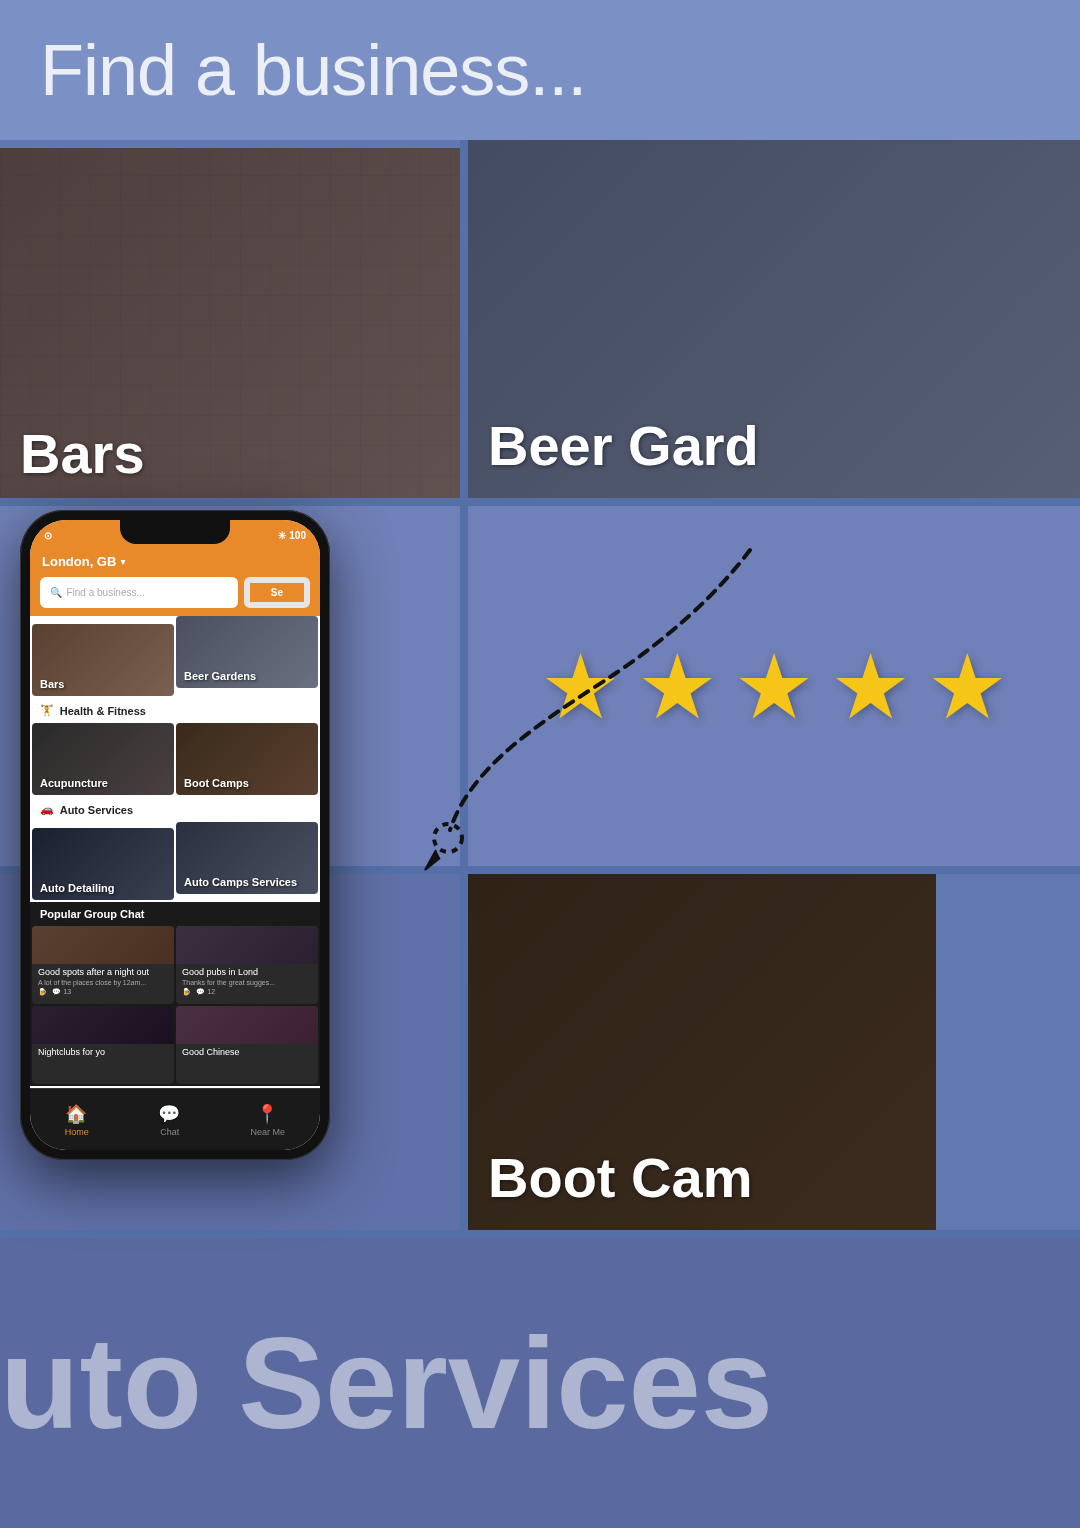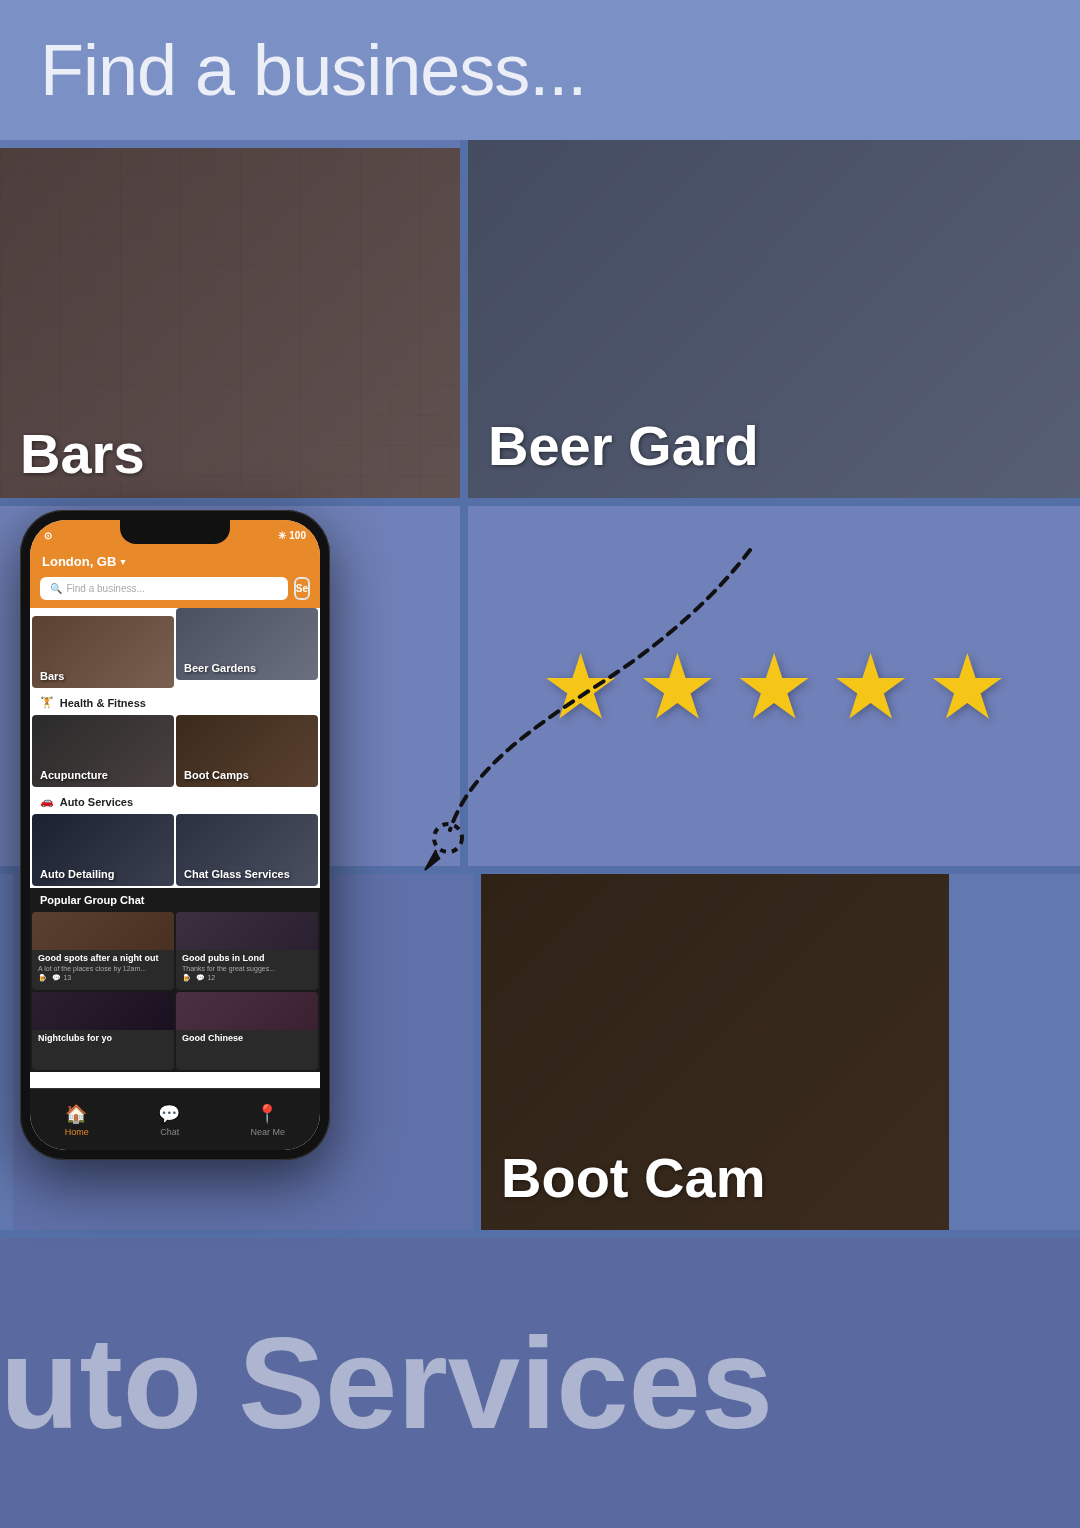--- a/index.html
+++ b/index.html
@@ -151,24 +151,24 @@
       border-radius: 6px;
       padding: 6px 10px;
       font-size: 11px;
       color: #999;
       display: flex;
       align-items: center;
       gap: 4px;
     }
     .search-btn {
       background: #e8892a;
-      border: 2px solid #e5e5e5;
+      border: 6px solid #e5e5e5;
       color: white;
       border-radius: 6px;
-      padding: 4px 0;
+      padding: 4px 21px;
       font-size: 10px;
       font-weight: 600;
     }
 
     
     .category-grid {
       display: grid;
       grid-template-columns: 1fr 1fr;
       gap: 2px;
       padding: 0 2px;
@@ -259,21 +259,21 @@
       position: relative;
     }
 
     .chat-card-content {
       padding: 3px 6px;
     }
 
     .chat-card-title {
       color: white;
       font-size: 9px;
-      font-weight: 700;
+      font-weight: 400;
       line-height: 1.2;
     }
 
     .chat-card-subtitle {
       color: #aaa;
       font-size: 7px;
       margin-top: 1px;
     }
 
     .chat-card-meta {
@@ -299,20 +299,21 @@
       background: linear-gradient(135deg, #4a5060 0%, #6a7080 100%);
     }
     .cat-acupuncture {
       background: linear-gradient(135deg, #2a2a2a 0%, #4a4040 100%);
     }
     .cat-bootcamp {
       background: linear-gradient(135deg, #3a2a1a 0%, #5a4030 100%);
     }
     .cat-detailing {
       background: linear-gradient(135deg, #1a2030 0%, #3a4050 100%);
+      margin-top: 6px;
     }
     .cat-glass {
       background: linear-gradient(135deg, #2a3040 0%, #4a5060 100%);
     }
     .chat-img-1 {
       background: linear-gradient(135deg, #5a4030 0%, #4a3020 100%);
     }
     .chat-img-2 {
       background: linear-gradient(135deg, #3a3040 0%, #2a2030 100%);
     }
@@ -357,21 +358,21 @@
       <span class="star">★</span>
       <span class="star">★</span>
       <span class="star">★</span>
       <span class="star">★</span>
       <span class="star">★</span>
     </div>
   </div>
 
   <div style="position:absolute;top:866px;left:0;width:100%;height:8px;background:#5570a8;"></div>
 
-  <div style="position:absolute;top:874px;left:13px;width:936px;height:356px;display:flex;">
+  <div style="position:absolute;top:874px;left:0;width:936px;height:356px;display:flex;">
     <div style="width:460px;height:100%;background:#6070a8;"></div>
     <div style="width:8px;background:#5570a8;"></div>
     <div class="cat-bootcamp" style="flex:1;height:100%;position:relative;">
       <div style="position:absolute;inset:0;background:rgba(40,30,20,0.6);"></div>
       <span class="bg-cell-label">Boot Cam</span>
     </div>
   </div>
 
   <div style="position:absolute;top:1230px;left:0;width:100%;height:8px;background:#5570a8;"></div>
 
@@ -443,21 +444,21 @@
       <div class="section-header">
         <span class="section-icon">🚗</span>
         <span>Auto Services</span>
       </div>
 
       <div class="category-grid" style="margin-bottom:2px;">
         <div class="cat-cell cat-detailing">
           <span class="cat-label">Auto Detailing</span>
         </div>
         <div class="cat-cell cat-glass">
-          <span class="cat-label">Chat Glass Services</span>
+          <span class="cat-label">Auto Camps Services</span>
         </div>
       </div>
 
       <div class="group-chat-header">
         <span>Popular Group Chat</span>
       </div>
 
       <div class="chat-cards">
 
         <div class="chat-card">

